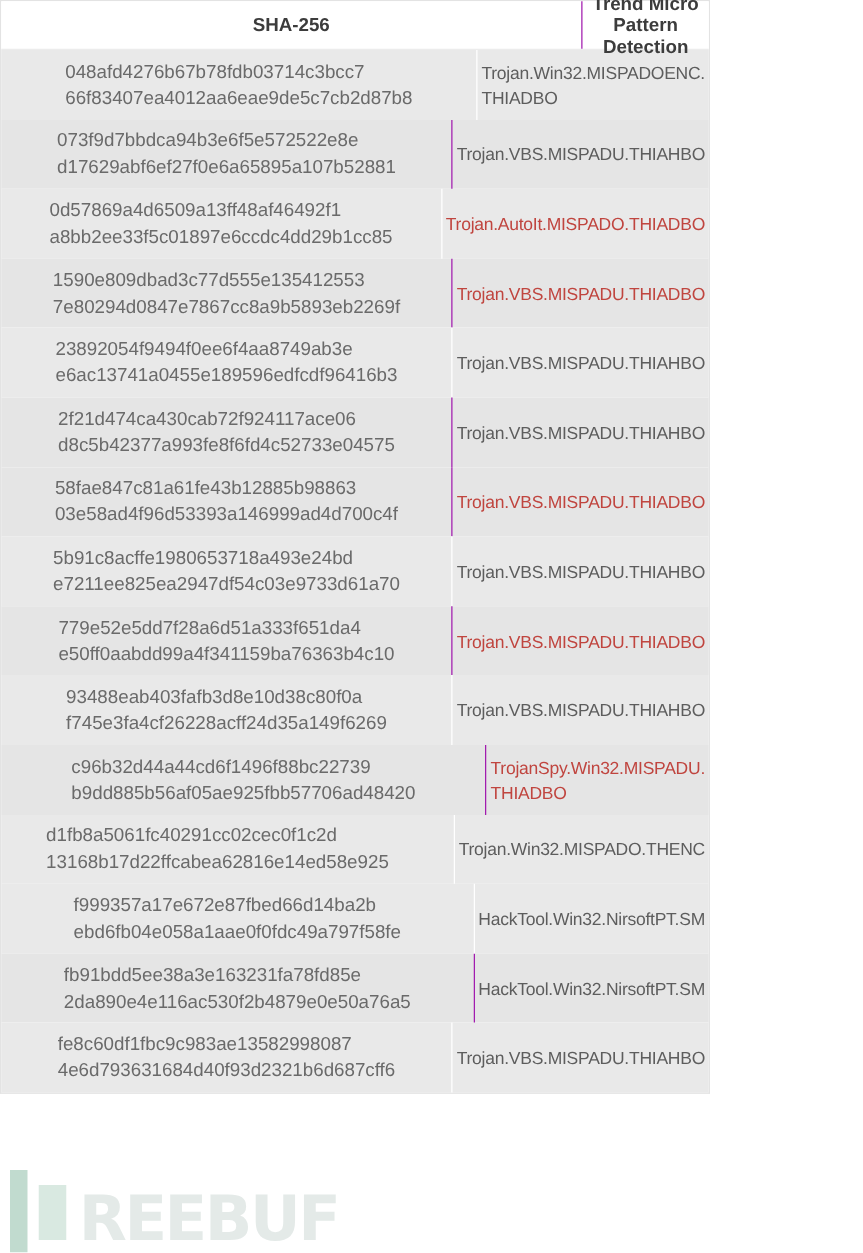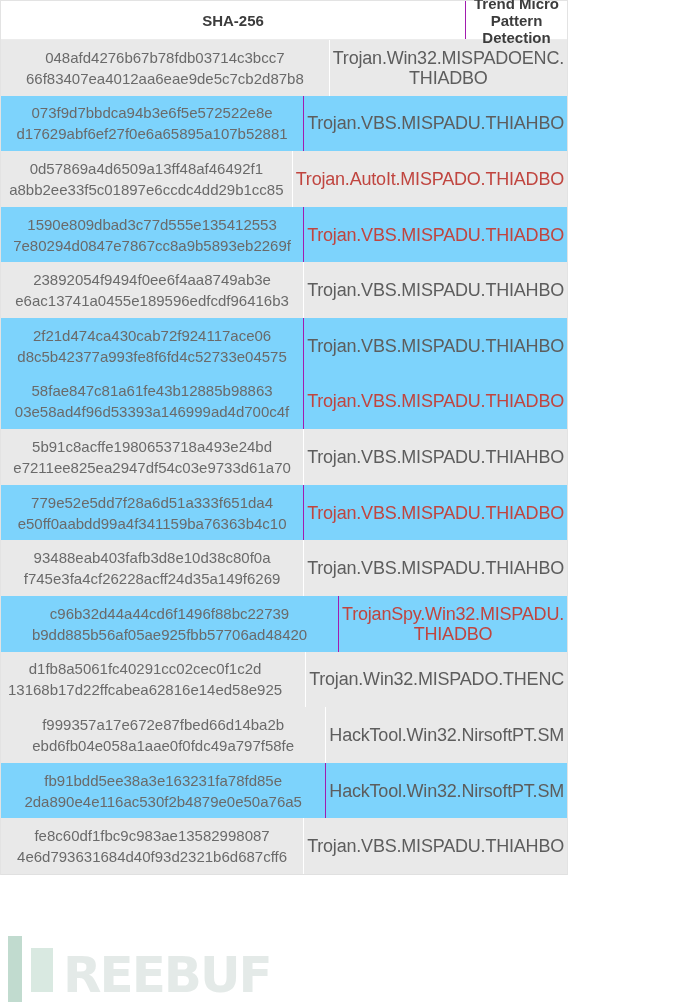--- a/index.html
+++ b/index.html
@@ -24,34 +24,34 @@
     background: #ffffff;
     border-bottom: 1px solid #ececec;
   }
   .th {
     display: flex; align-items: center; justify-content: center;
     font-size: 15px; font-weight: bold; color: #3c3c3c;
     text-align: center;
   }
   .col-sha { width: 464px; }
   .col-det { flex: 1; border-left: 1px solid #a21caf; }
-  .tr { display: flex; height: 55.6px; background: #7dd3fc; }
+  .tr { display: flex; height: 55.6px; background: #e5e5e5; }
   .tr.alt { background: #e9e9e9; }
   .tr.alt .col-det { border-left-color: #ffffff; }
   .td {
     display: flex; align-items: center; justify-content: center;
-    text-align: center;
+    text-align: left;
     white-space: pre-line;
     padding: 2px 3px;
   }
   .hash {
     font-size: 15px; color: #6a6a6a; line-height: 21px;
   }
   .det {
-    font-size: 18px; line-height: 20px; letter-spacing: -0.2px;
+    font-size: 14px; line-height: 20px; letter-spacing: -0.2px;
   }
   .watermark {
     position: absolute; left: 8px; top: 936px;
     display: flex; align-items: flex-start;
     pointer-events: none;
   }
   .wm-bar1 {
     display: inline-block;
     width: 14px; height: 66px;
     background: rgba(118, 176, 148, 0.45);

